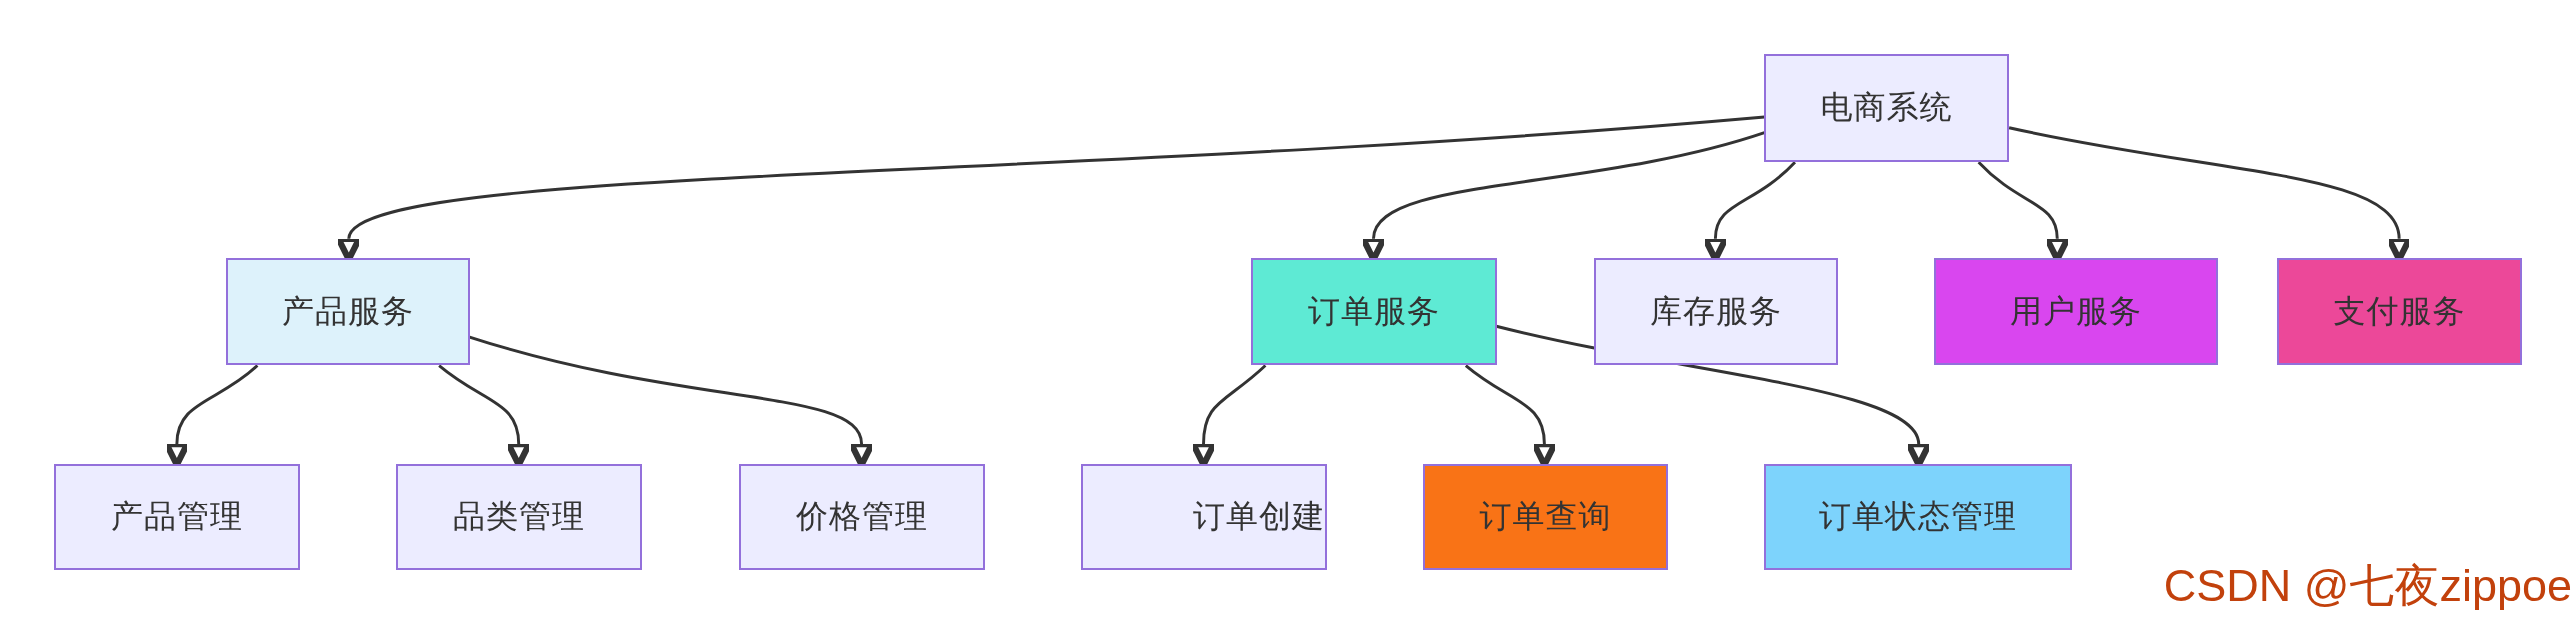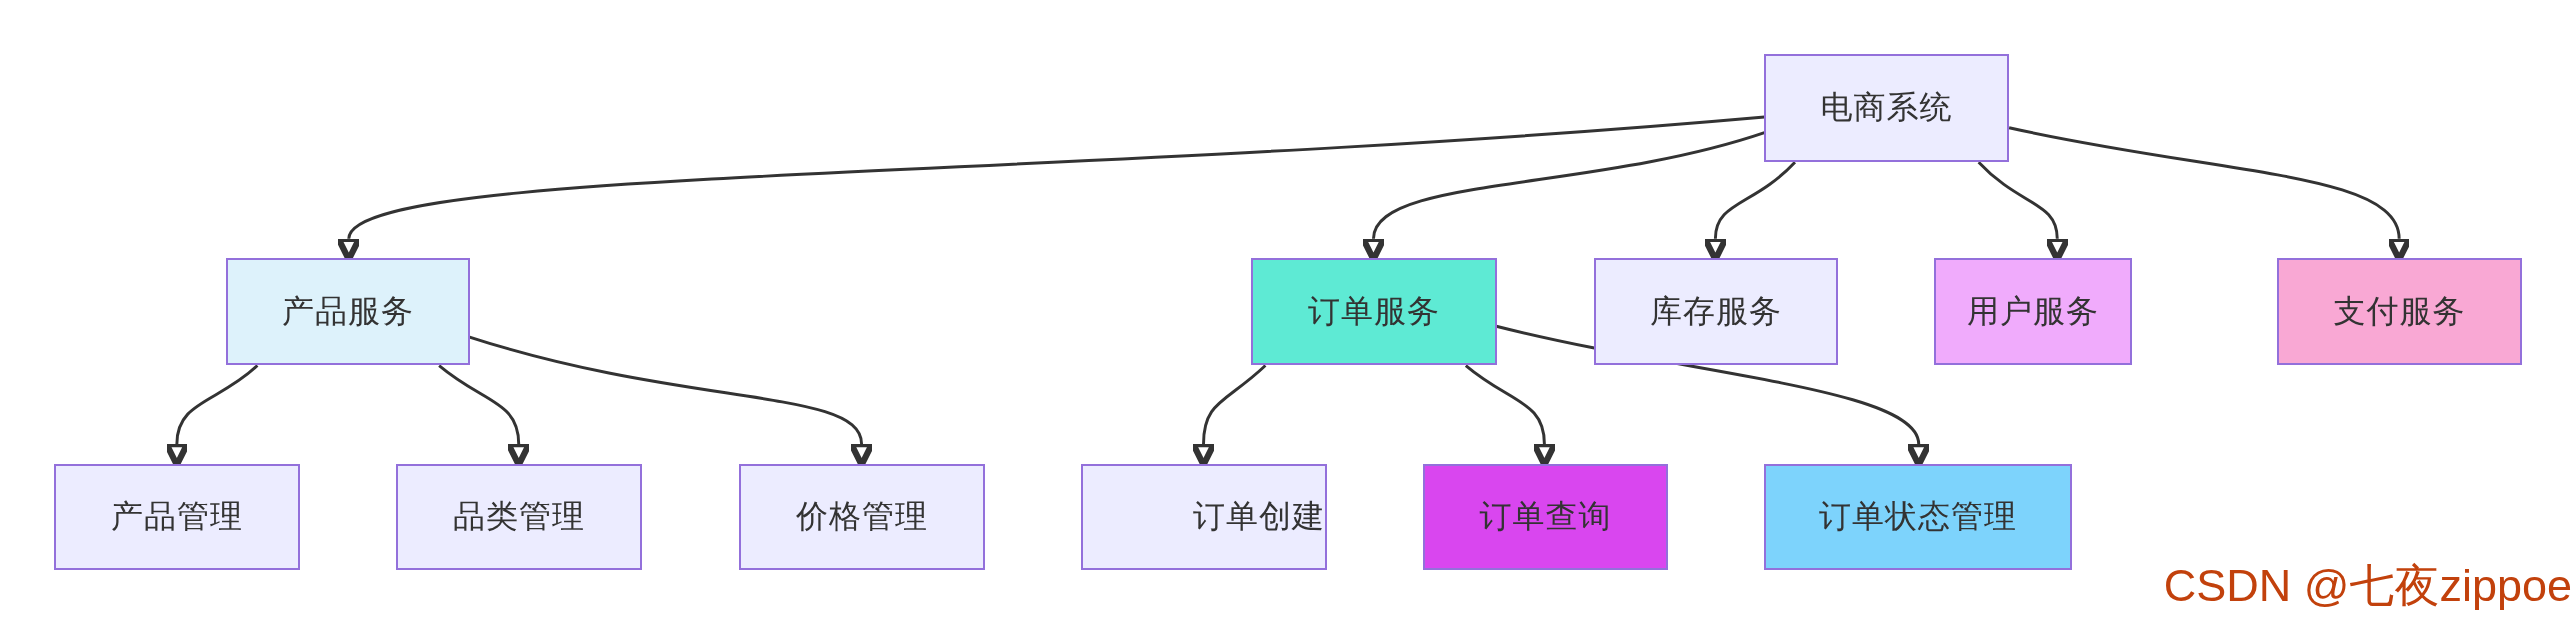--- a/index.html
+++ b/index.html
@@ -85,39 +85,39 @@
       </div>
       <div class="node" style="left: 226px; top: 258px; width: 244px; height: 107px; background: rgb(221, 242, 251); justify-content: center;">
         <span>产品服务</span>
       </div>
       <div class="node" style="left: 1251px; top: 258px; width: 246px; height: 107px; background: #5eead4;">
         <span>订单服务</span>
       </div>
       <div class="node" style="left: 1594px; top: 258px; width: 244px; height: 107px; background: rgb(236, 236, 255);">
         <span>库存服务</span>
       </div>
-      <div class="node" style="left: 1934px; top: 258px; width: 198px; height: 107px; background: #f0abfc;">
+      <div class="node" style="left: 1934px; top: 258px; width: 284px; height: 107px; background: #d946ef;">
         <span>用户服务</span>
       </div>
-      <div class="node" style="left: 2277px; top: 258px; width: 245px; height: 107px; background: #f9a8d4;">
+      <div class="node" style="left: 2277px; top: 258px; width: 245px; height: 107px; background: #ec4899;">
         <span>支付服务</span>
       </div>
       <div class="node" style="left: 54px; top: 464px; width: 246px; height: 106px; background: rgb(236, 236, 255);">
         <span>产品管理</span>
       </div>
       <div class="node" style="left: 396px; top: 464px; width: 246px; height: 106px; background: rgb(236, 236, 255); align-items: center;">
         <span>品类管理</span>
       </div>
       <div class="node" style="left: 739px; top: 464px; width: 246px; height: 106px; background: rgb(236, 236, 255);">
         <span>价格管理</span>
       </div>
       <div class="node" style="left: 1081px; top: 464px; width: 246px; height: 106px; background: rgb(236, 236, 255); justify-content: flex-end;">
         <span>订单创建</span>
       </div>
-      <div class="node" style="left: 1423px; top: 464px; width: 245px; height: 106px; background: #d946ef;">
+      <div class="node" style="left: 1423px; top: 464px; width: 245px; height: 106px; background: #f97316;">
         <span>订单查询</span>
       </div>
       <div class="node" style="left: 1764px; top: 464px; width: 308px; height: 106px; background: #7dd3fc;">
         <span>订单状态管理</span>
       </div>
     </div>
 
   <div class="watermark">CSDN @七夜zippoe</div>
 </div>
 

